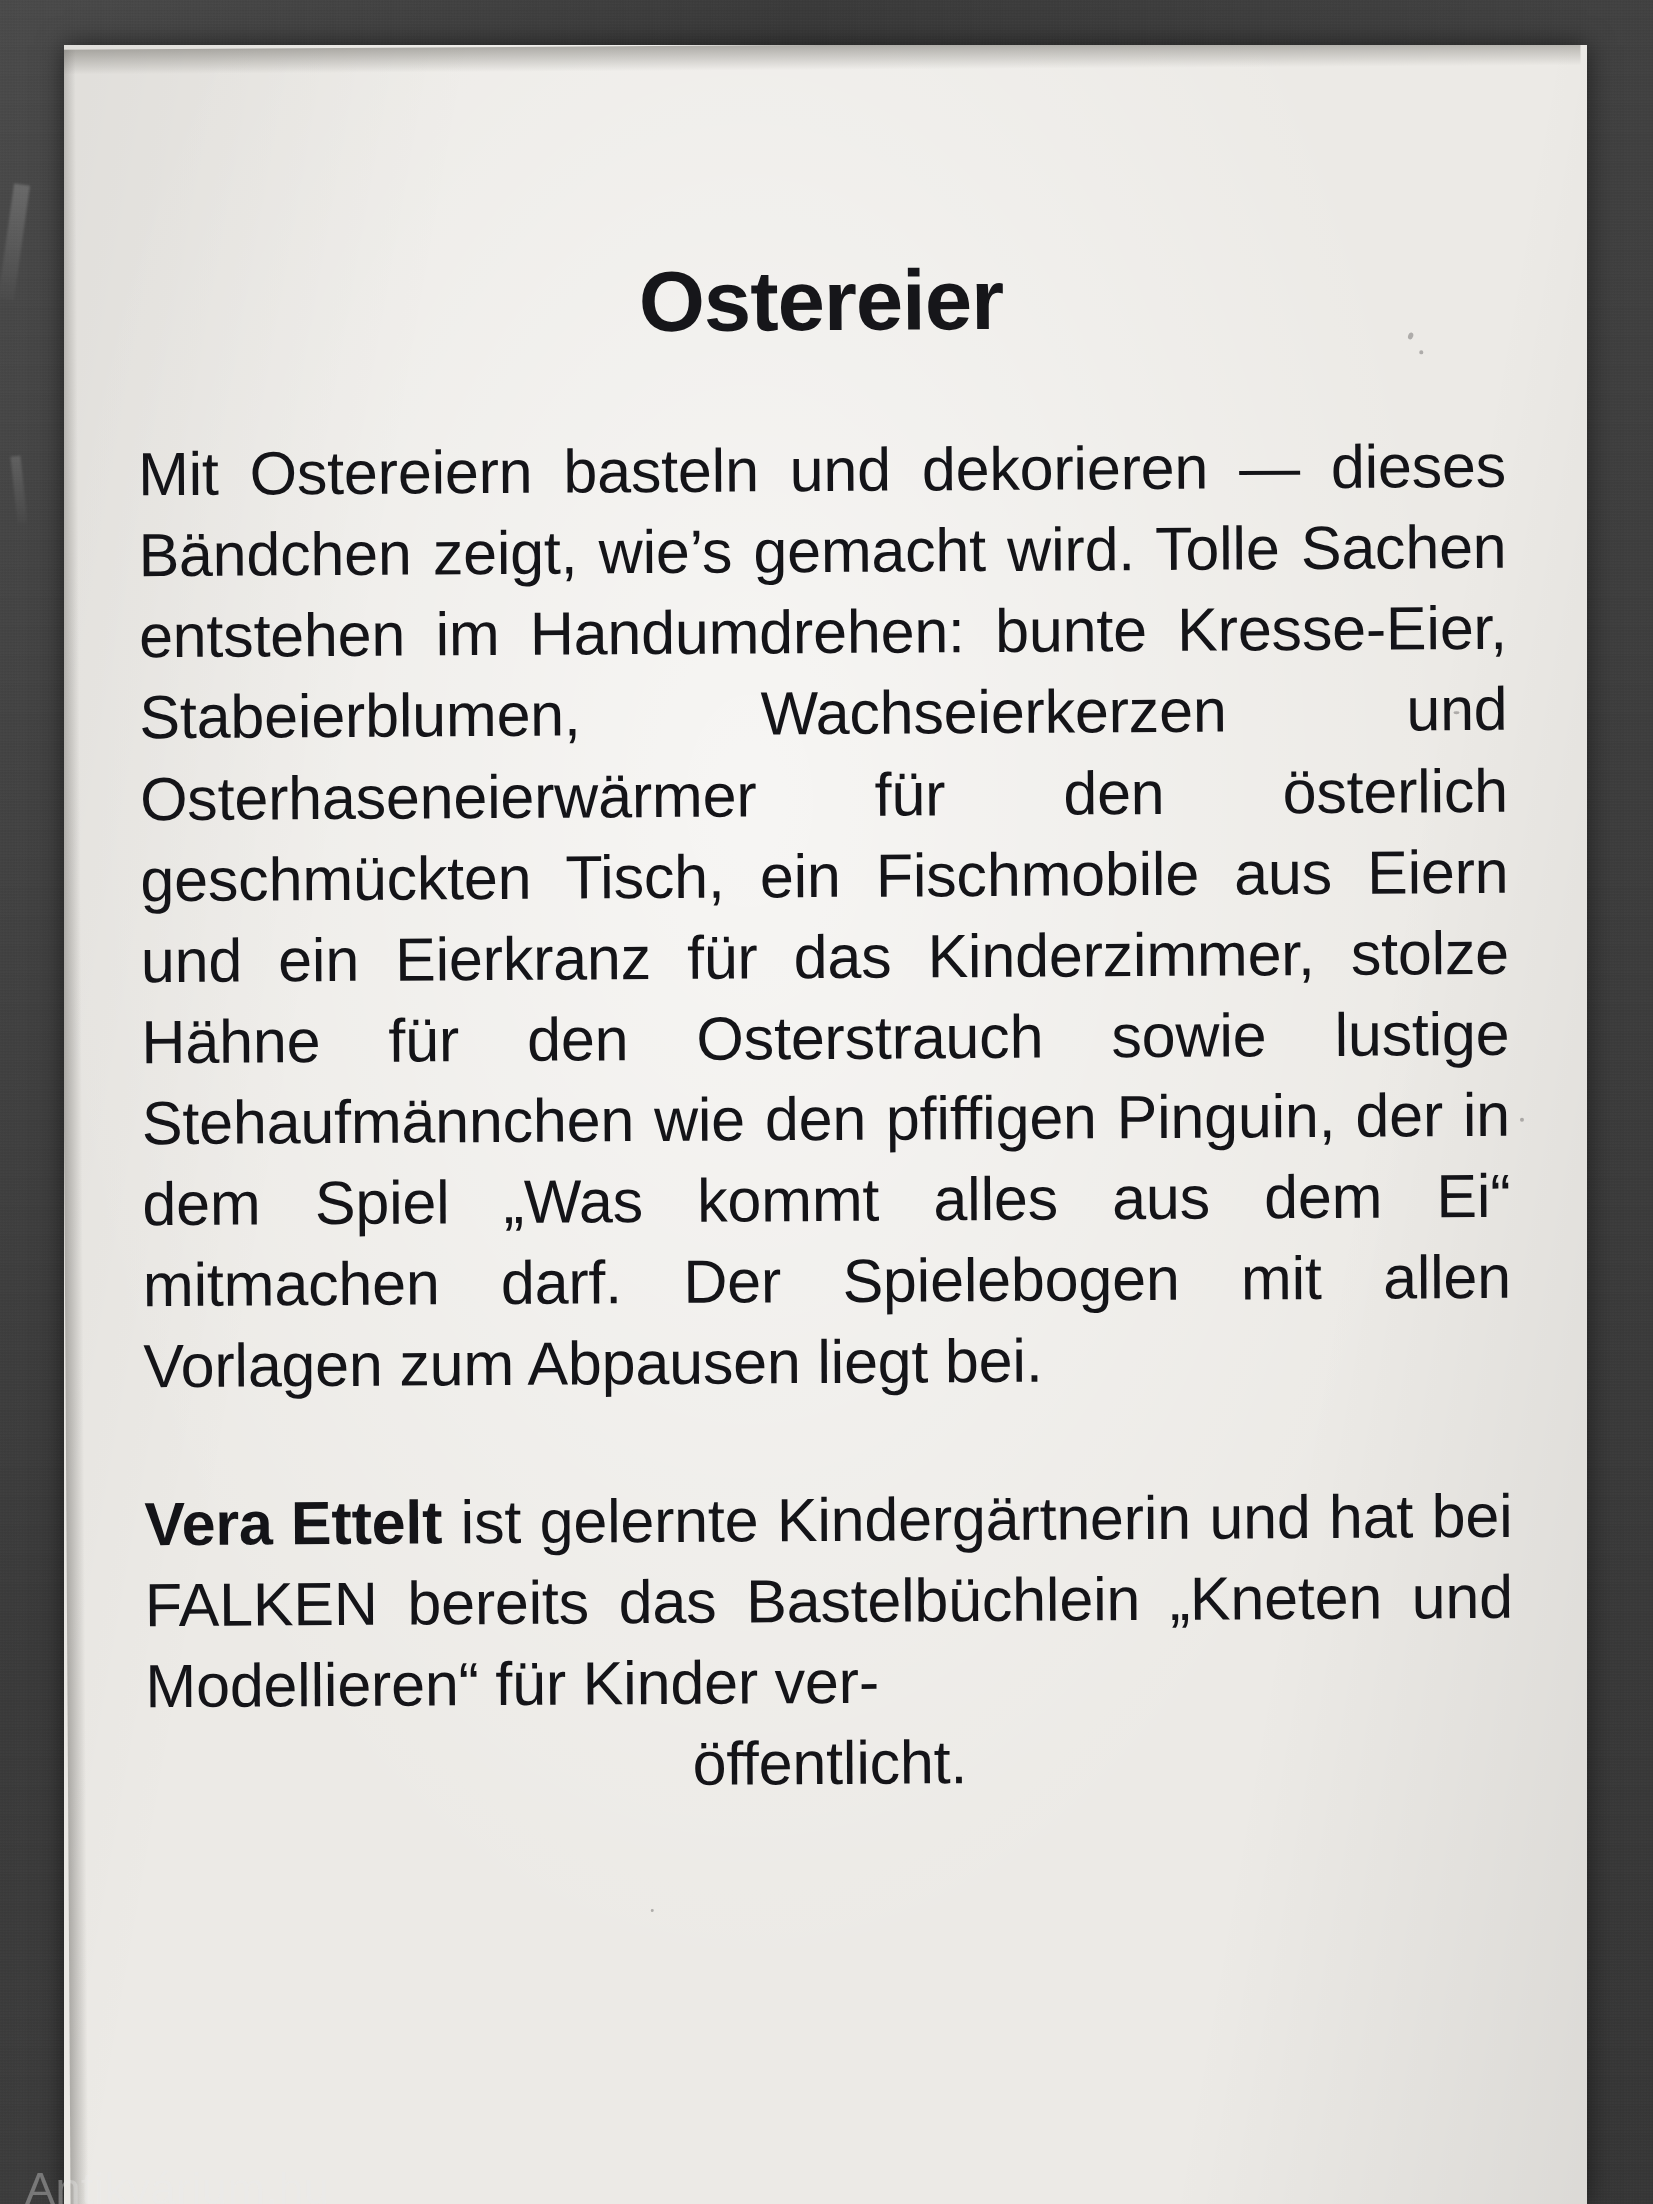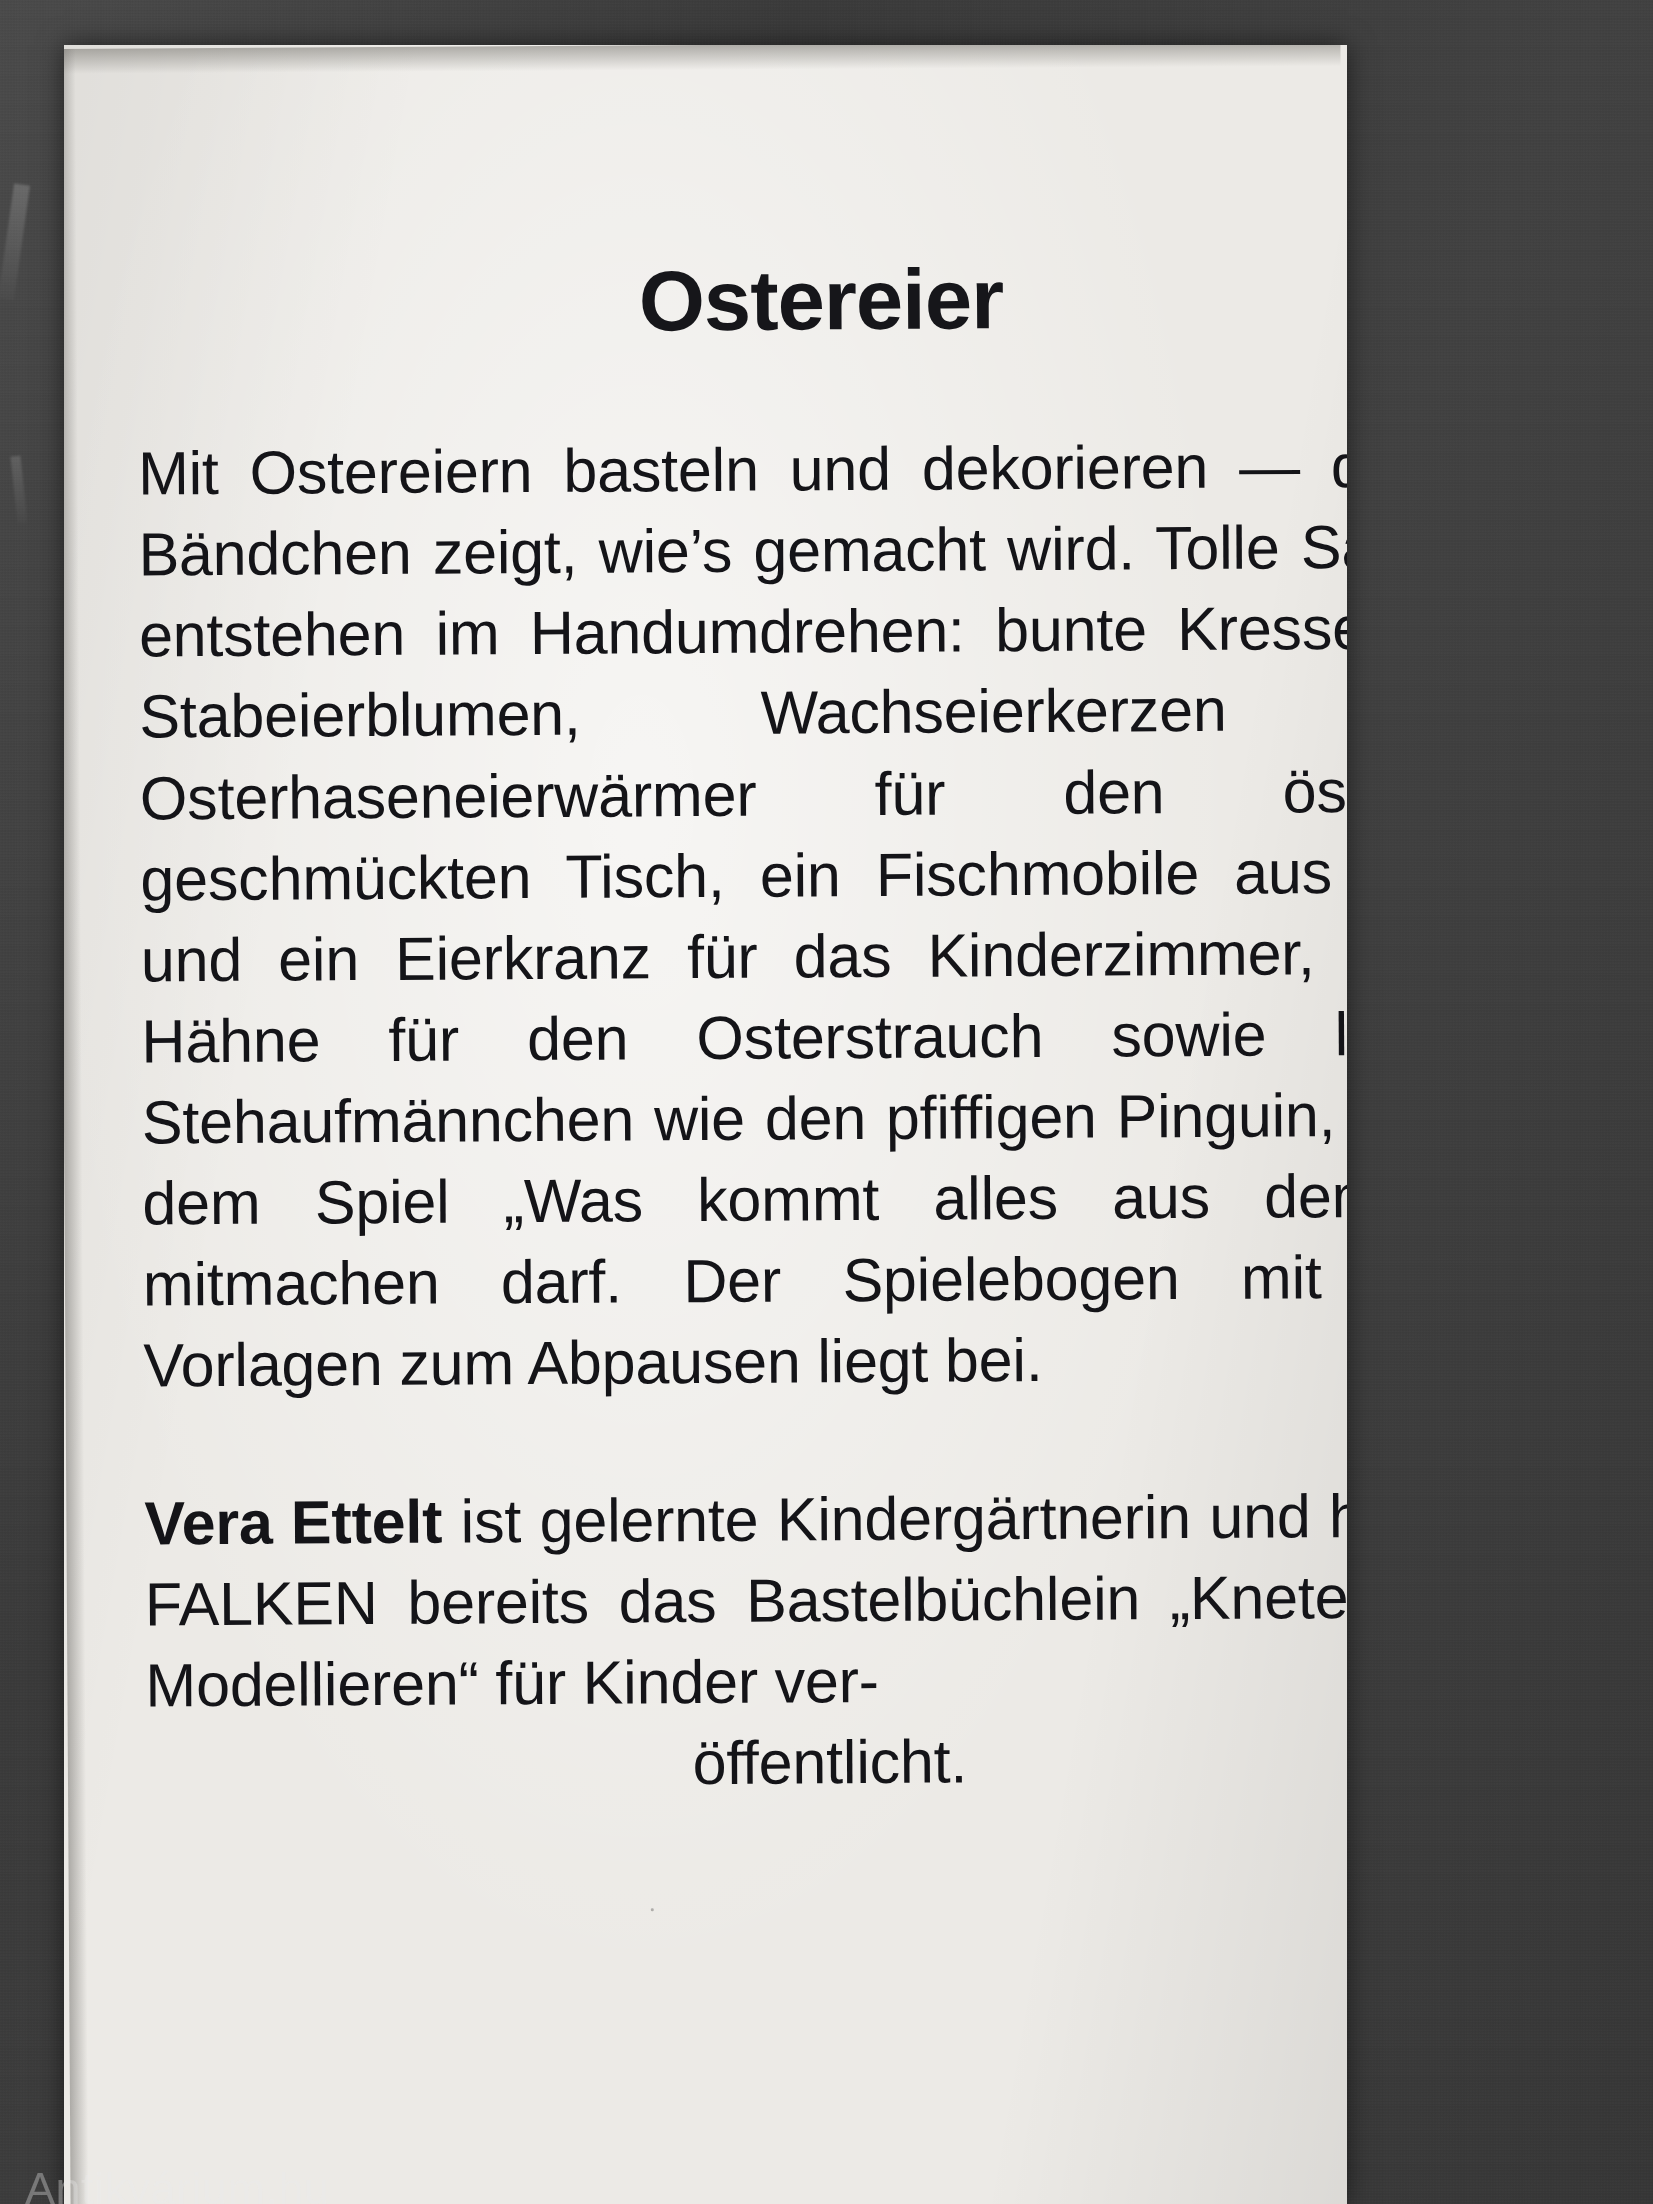--- a/index.html
+++ b/index.html
@@ -45,21 +45,21 @@
     background: linear-gradient(180deg, rgba(255,255,255,0.14), rgba(255,255,255,0.01));
     transform: rotate(-6deg);
     filter: blur(1px);
   }
 
   
   .page {
     position: absolute;
     left: 64px;
     top: 45px;
-    width: 1283px;
+    width: 1523px;
     height: 2160px;
     background: #eceae6;
     box-shadow: 0 0 25px rgba(0,0,0,0.55);
     overflow: hidden;
   }
   .page::before {
     
     content: "";
     position: absolute;
     inset: 0;

